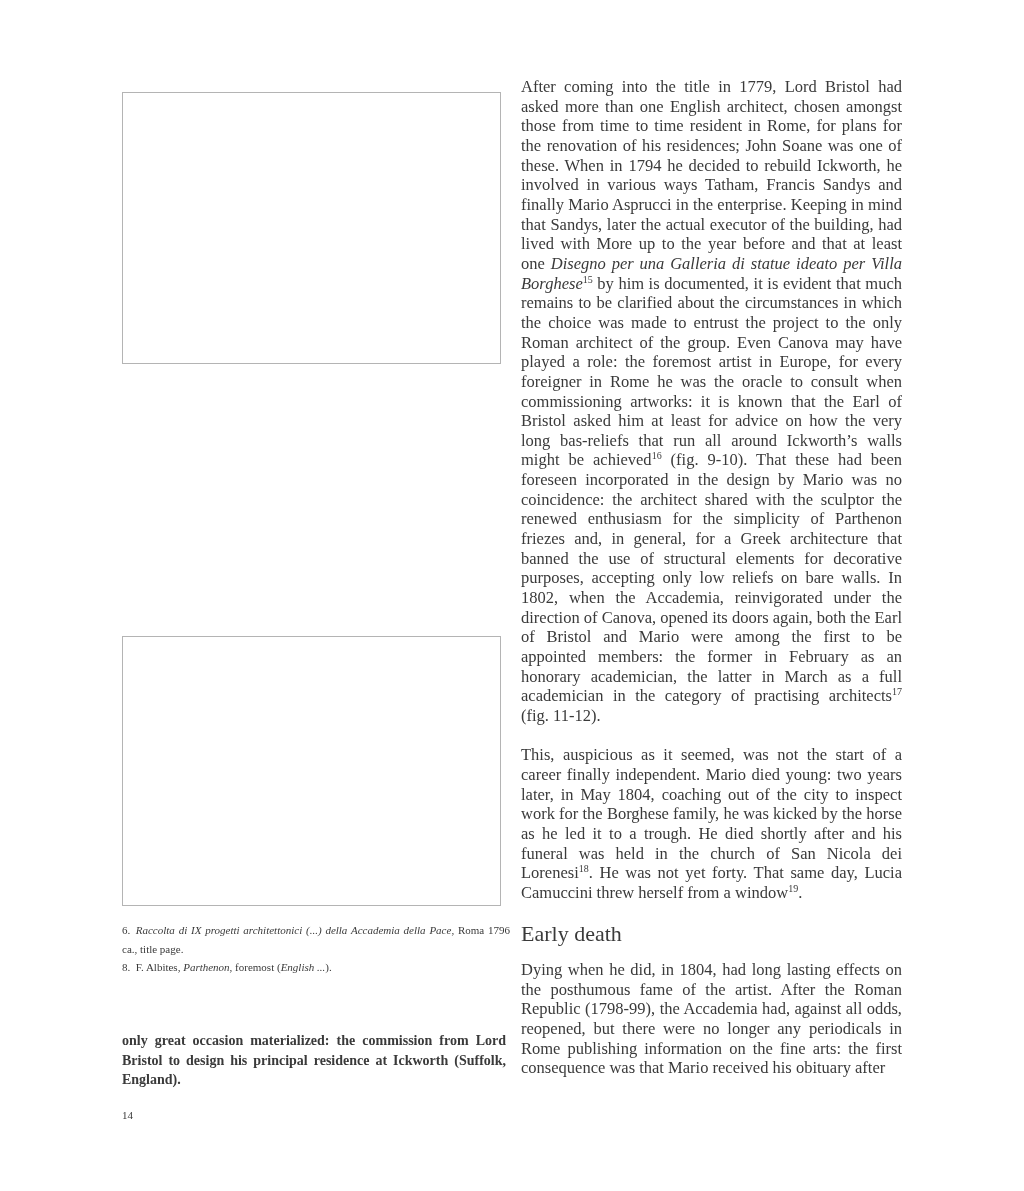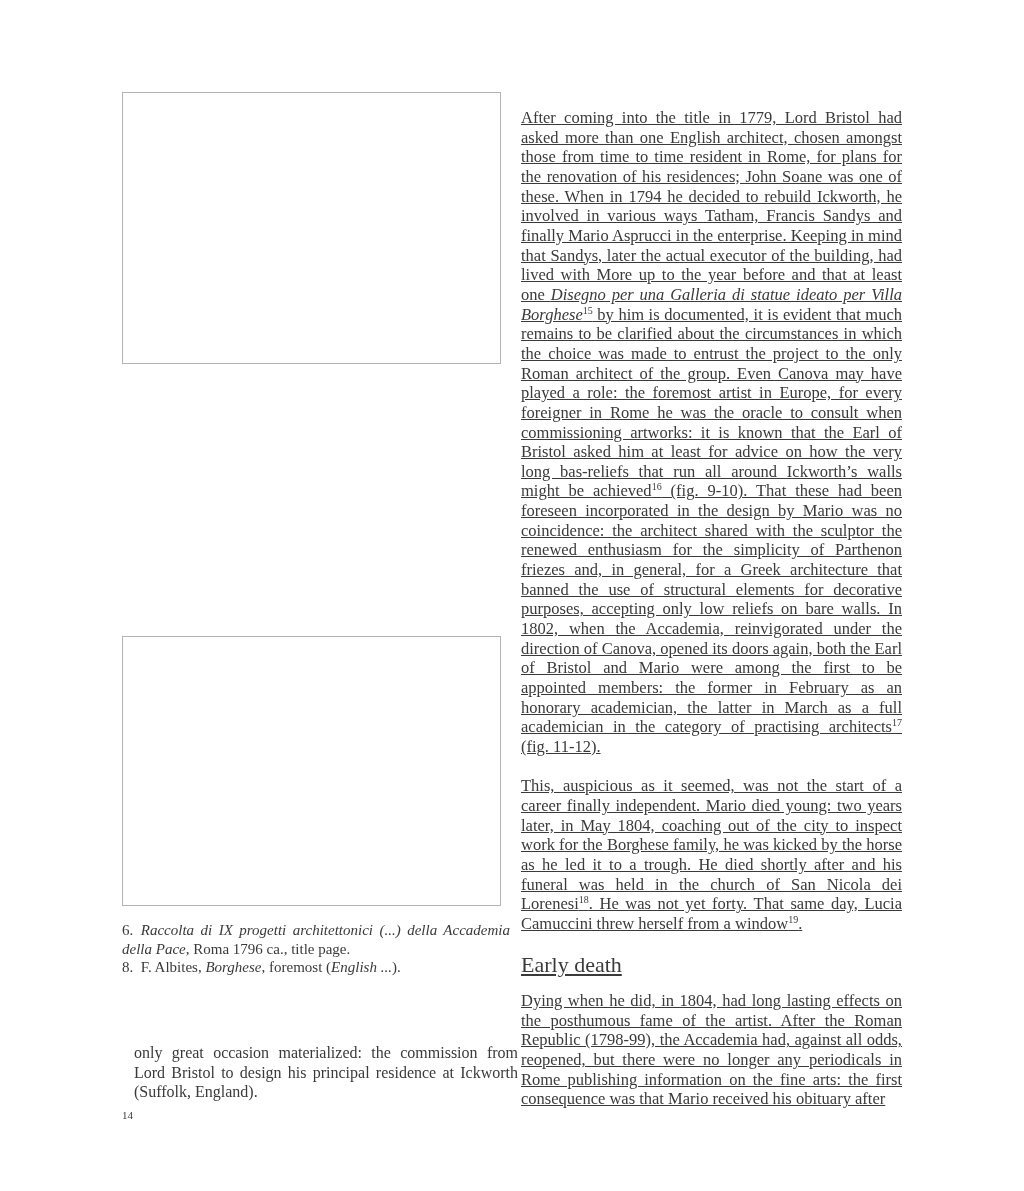--- a/index.html
+++ b/index.html
@@ -22,49 +22,49 @@
     position: absolute;
     background: var(--bg-color);
     border: 1px solid var(--border-color);
   }
   #figure-box-top    { left: 122px; top: 92px;  width: 379px; height: 272px; }
   #figure-box-bottom { left: 122px; top: 636px; width: 379px; height: 270px; }
 
   .captions {
     position: absolute;
     left: 122px; top: 921px; width: 388px;
-    font-size: 15px;
+    font-size: 11px;
     line-height: 18.7px;
     text-align: justify;
   }
   .caption { margin: 0; }
 
   .left-para {
     position: absolute;
     left: 122px; top: 1031px; width: 384px;
-    font-size: 16px;
+    font-size: 14px;
     line-height: 19.7px;
     text-align: justify;
-    margin: 12px;
+    margin: 0;
+    font-weight: bold;
   }
 
   .page-number {
     position: absolute;
     left: 122px; top: 1109px;
     font-size: 11px;
     font-variant-numeric: oldstyle-nums;
   }
 
   .right-col {
     position: absolute;
-    left: 521px; top: 108px; width: 381px;
+    left: 521px; top: 77px; width: 381px;
     font-size: 16.5px;
     line-height: 19.65px;
     text-align: justify;
-    text-decoration: underline;
   }
   .right-col p { margin: 0 0 19.6px 0; }
   .right-col p:last-child { margin-bottom: 12px; }
 
   .section-heading {
     font-size: 22px;
     font-weight: normal;
     margin: 10px 0 14px 0;
     text-align: left;
     line-height: 24px;
@@ -81,21 +81,21 @@
 <body>
 
 <div class="page">
 
   <div class="figure-box" id="figure-box-top"></div>
 
   <div class="figure-box" id="figure-box-bottom"></div>
 
   <div class="captions">
     <p class="caption"><span>6. </span><em>Raccolta di IX progetti architettonici (...) della Accademia della Pace</em><span>, Roma 1796 ca., title page.</span></p>
-    <p class="caption"><span>8. F. Albites, </span><em>Borghese</em><span>, foremost (</span><em>English ...</em><span>).</span></p>
+    <p class="caption"><span>8. F. Albites, </span><em>Parthenon</em><span>, foremost (</span><em>English ...</em><span>).</span></p>
   </div>
 
   <p class="left-para">only great occasion materialized: the commission from Lord Bristol to design his principal residence at Ickworth (Suffolk, England).</p>
 
   <div class="page-number">14</div>
 
   <div class="right-col">
     <p><span>After coming into the title in 1779, Lord Bristol had asked more than one English architect, chosen amongst those from time to time resident in Rome, for plans for the renovation of his residences; John Soane was one of these. When in 1794 he decided to rebuild Ickworth, he involved in various ways Tatham, Francis Sandys and finally Mario Asprucci in the enterprise. Keeping in mind that Sandys, later the actual executor of the building, had lived with More up to the year before and that at least one </span><em>Disegno per una Galleria di statue ideato per Villa Borghese</em><sup>15</sup><span> by him is documented, it is evident that much remains to be clarified about the circumstances in which the choice was made to entrust the project to the only Roman architect of the group. Even Canova may have played a role: the foremost artist in Europe, for every foreigner in Rome he was the oracle to consult when commissioning artworks: it is known that the Earl of Bristol asked him at least for advice on how the very long bas-reliefs that run all around Ickworth’s walls might be achieved</span><sup>16</sup><span> (fig. 9-10). That these had been foreseen incorporated in the design by Mario was no coincidence: the architect shared with the sculptor the renewed enthusiasm for the simplicity of Parthenon friezes and, in general, for a Greek architecture that banned the use of structural elements for decorative purposes, accepting only low reliefs on bare walls. In 1802, when the Accademia, reinvigorated under the direction of Canova, opened its doors again, both the Earl of Bristol and Mario were among the first to be appointed members: the former in February as an honorary academician, the latter in March as a full academician in the category of practising architects</span><sup>17</sup><span> (fig. 11-12).</span></p>
     <p><span>This, auspicious as it seemed, was not the start of a career finally independent. Mario died young: two years later, in May 1804, coaching out of the city to inspect work for the Borghese family, he was kicked by the horse as he led it to a trough. He died shortly after and his funeral was held in the church of San Nicola dei Lorenesi</span><sup>18</sup><span>. He was not yet forty. That same day, Lucia Camuccini threw herself from a window</span><sup>19</sup><span>.</span></p>
     <h2 class="section-heading">Early death</h2>

